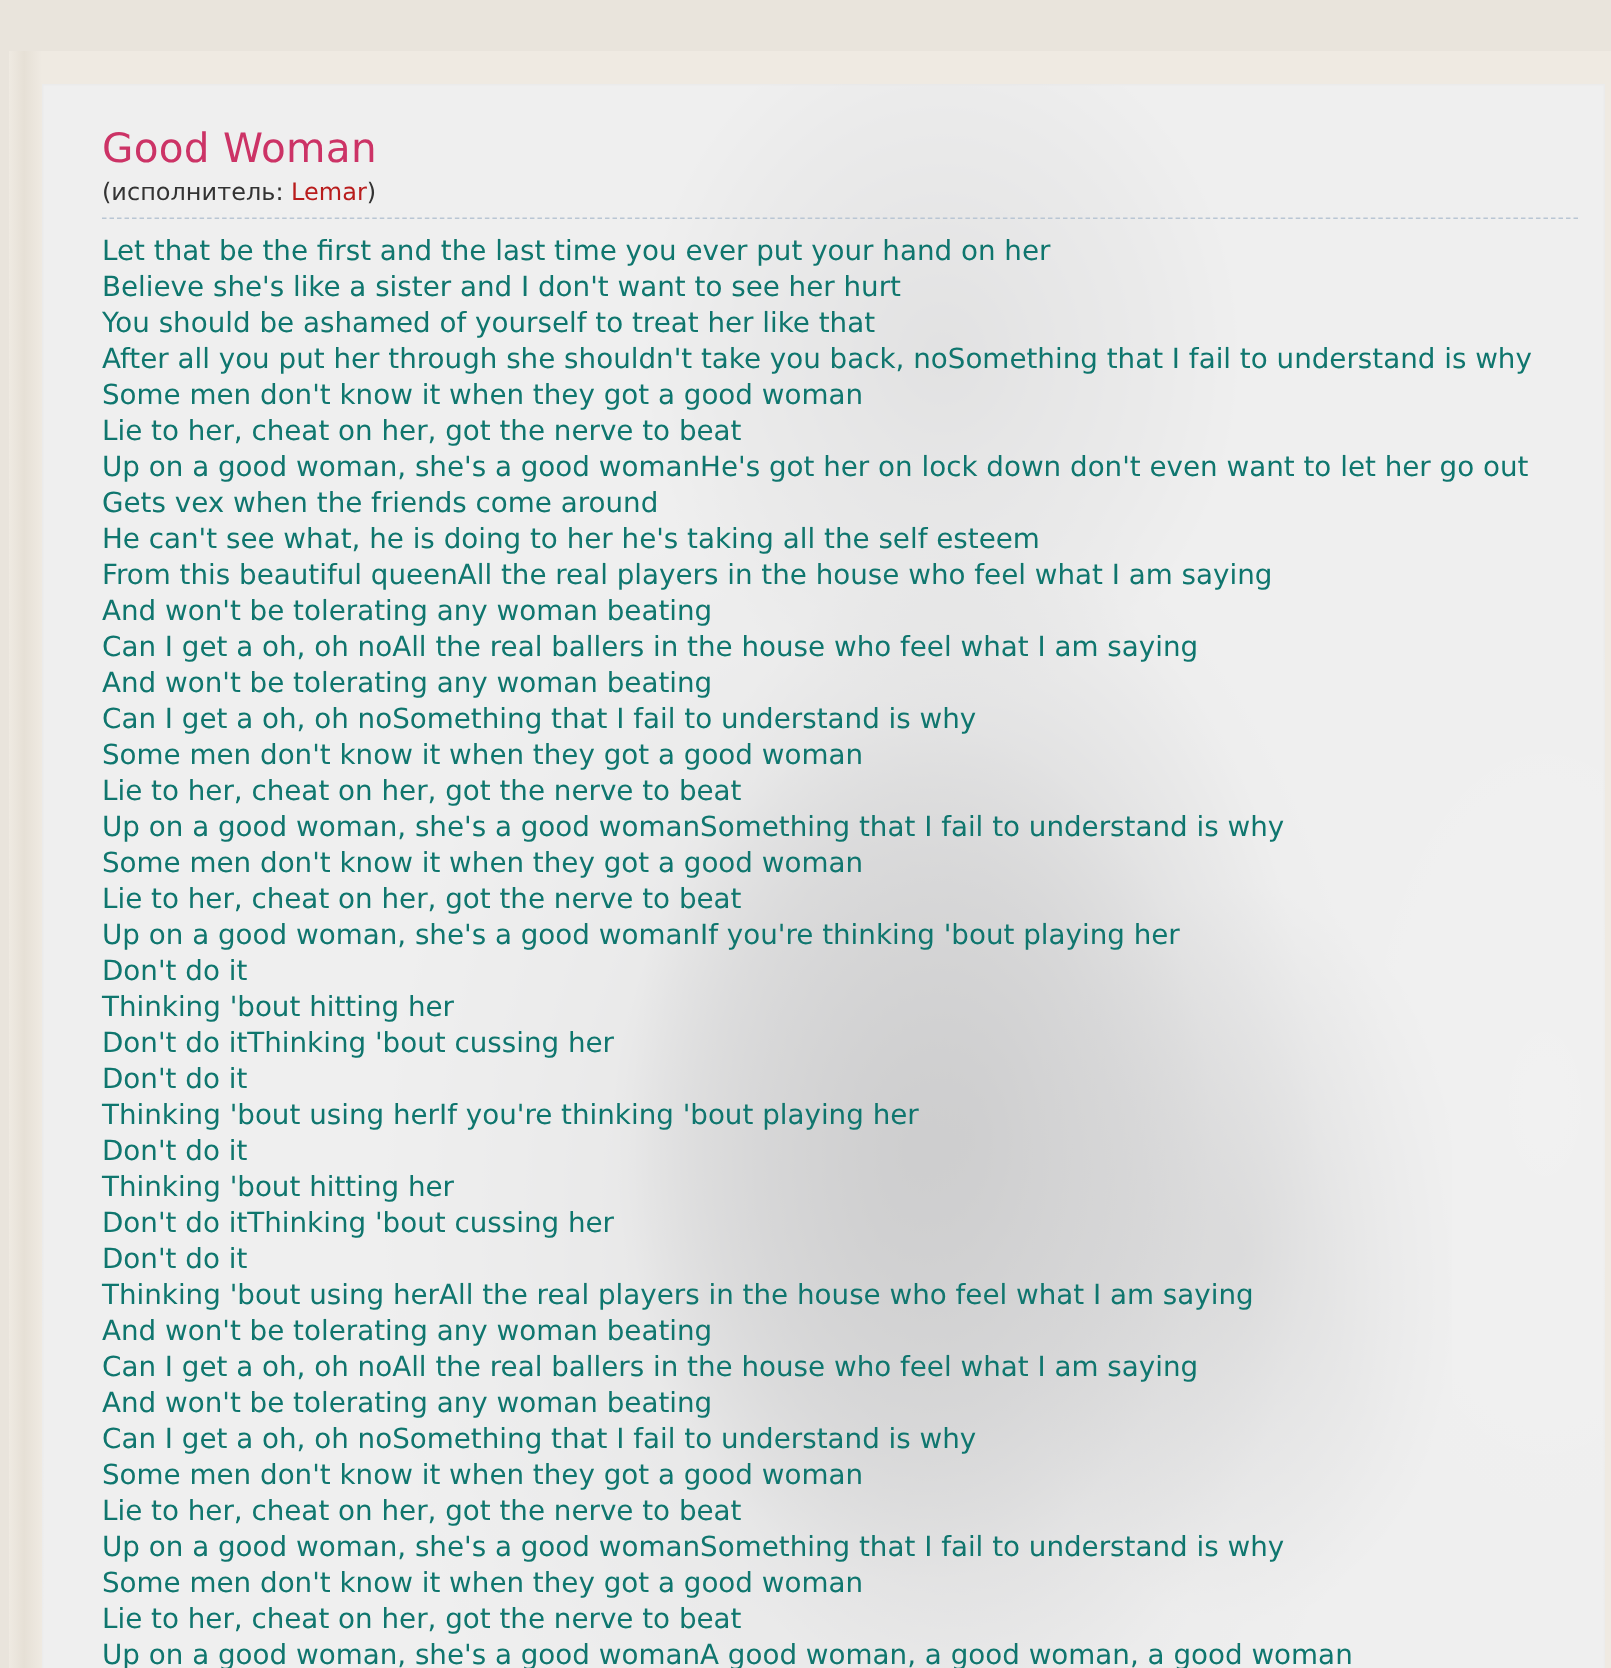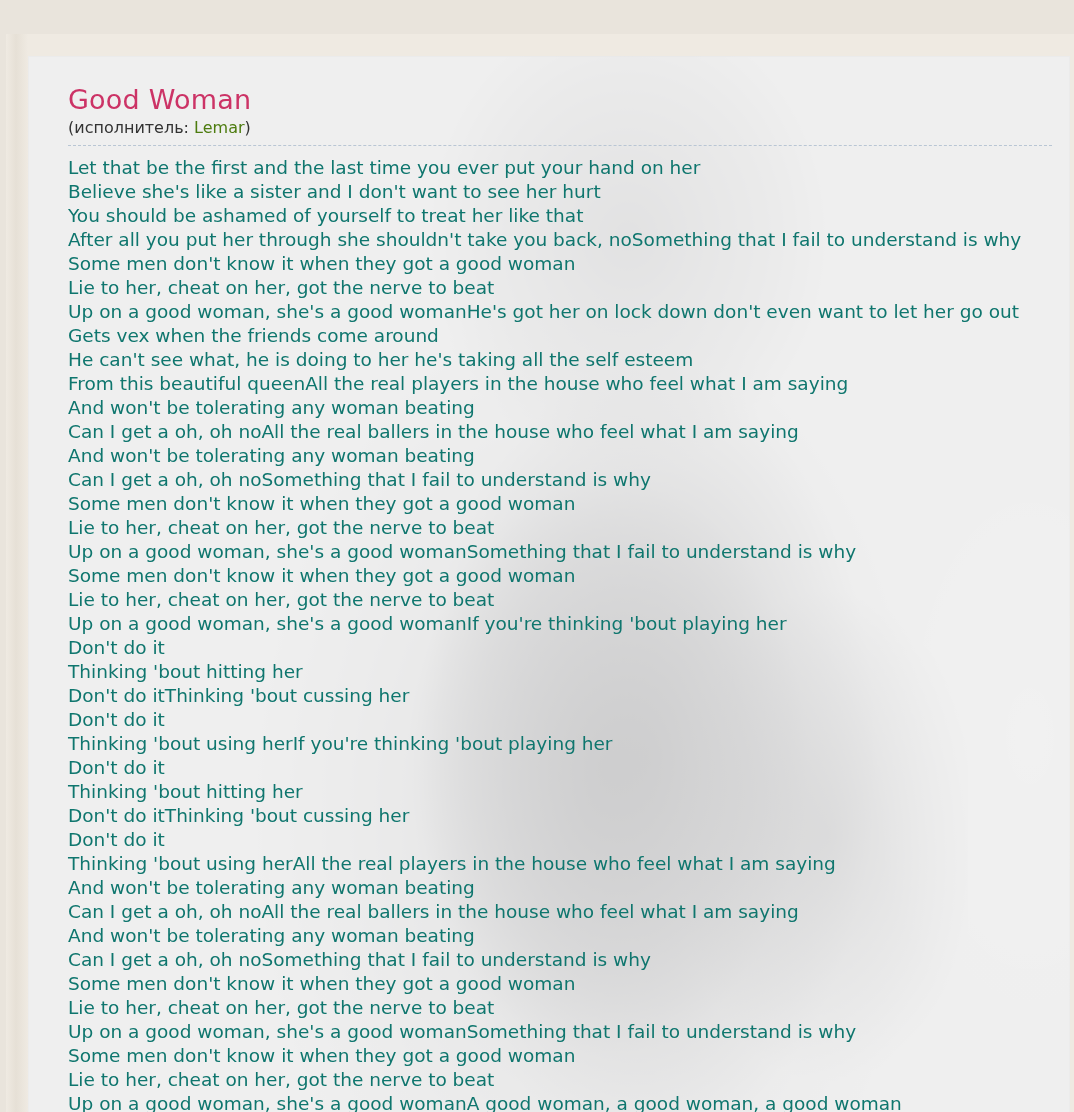--- a/index.html
+++ b/index.html
@@ -85,21 +85,21 @@
     letter-spacing: 0.2px;
   }
   .artist-line {
     margin: 0 0 6px 20px;
     font-size: 16px;
     color: #333333;
     padding-bottom: 8px;
     border-bottom: 1px dashed #b9c6d4;
   }
   .artist-link {
-    color: #4d7c0f;
+    color: #b91c1c;
     text-decoration: none;
     text-align: right;
   }
   .lyrics {
     margin: 10px 0 0 20px;
     font-size: 18.5px;
     line-height: 24px;
     color: #0f766e;
     white-space: pre;
   }

